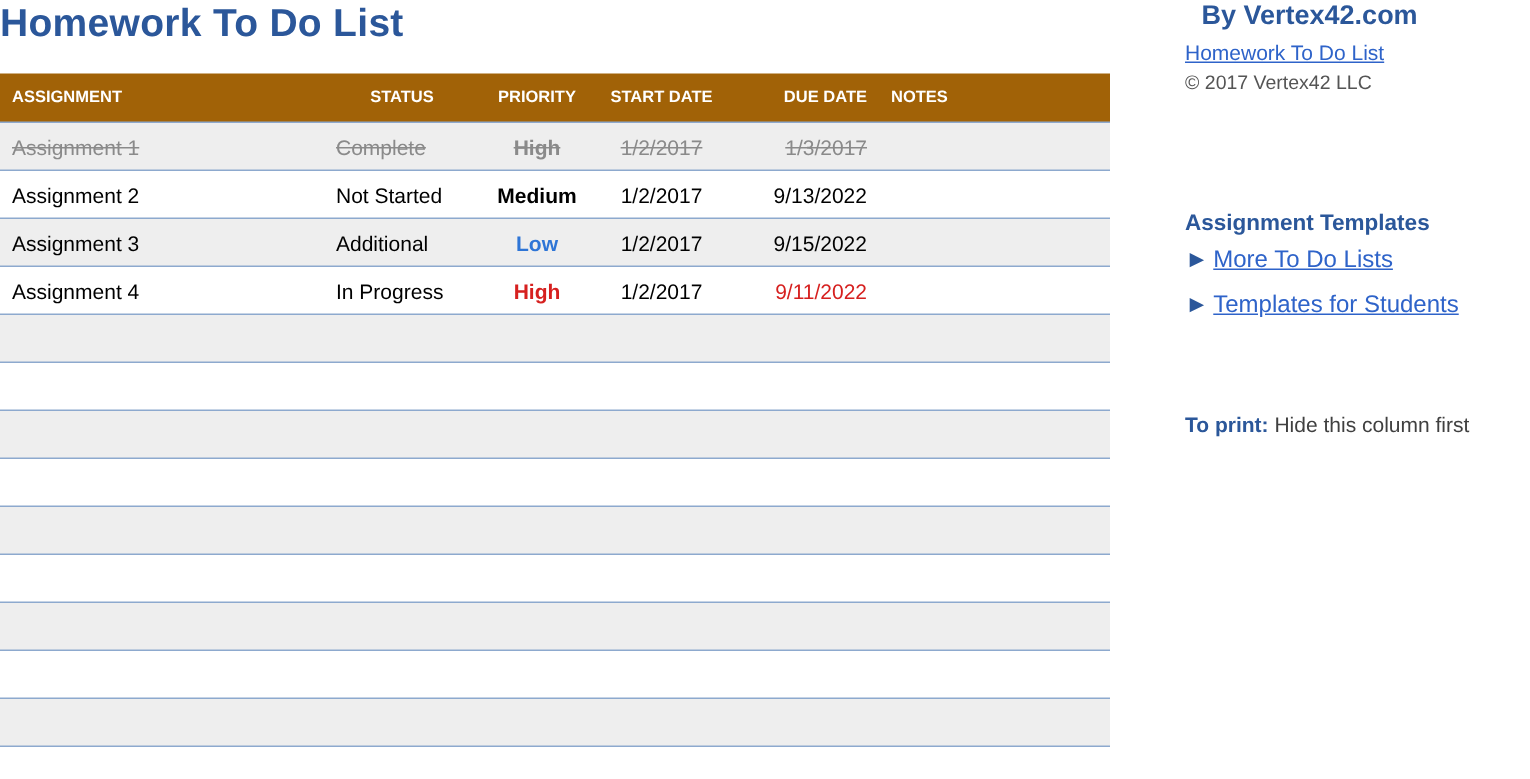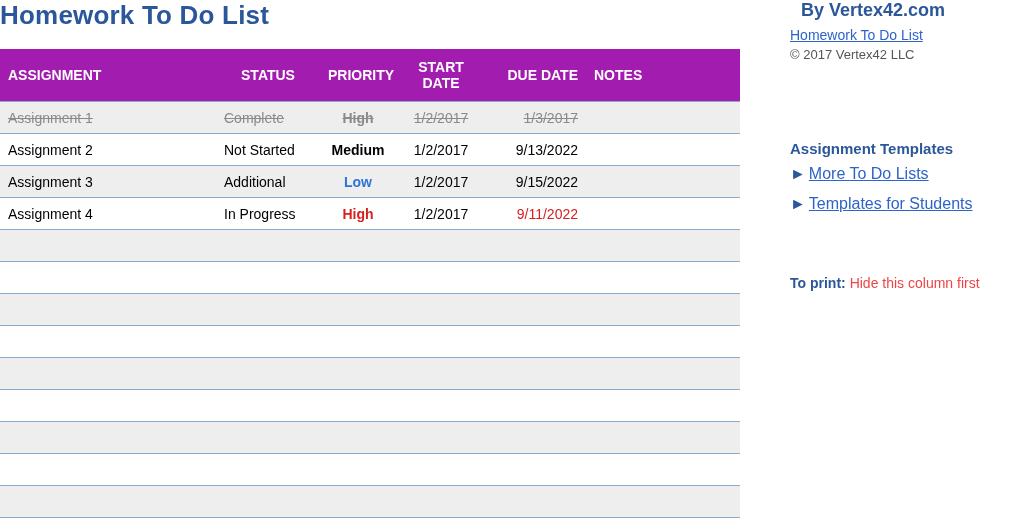--- a/index.html
+++ b/index.html
@@ -29,23 +29,23 @@
     font-weight: bold;
     margin: 0 0 18px 0;
     letter-spacing: 0.2px;
   }
   table.todo {
     width: 100%;
     border-collapse: collapse;
     table-layout: fixed;
   }
   table.todo thead th {
-    background: #a21caf;
+    background: #a16207;
     color: #fff;
-    font-size: 14px;
+    font-size: 11px;
     font-weight: bold;
     text-transform: uppercase;
     padding: 10px 8px;
     text-align: left;
     border: none;
   }
   table.todo thead th.center { text-align: center; }
   table.todo thead th.right { text-align: right; }
   table.todo tbody td {
     border-top: 1px solid #8da9ce;
@@ -100,21 +100,21 @@
   }
   .arrow {
     color: #2b579a;
     display: inline-block;
     margin-right: 3px;
   }
   .print-line {
     font-size: 14px;
   }
   .print-label { color: #2b579a; font-weight: bold; }
-  .print-text { color: #ef4444; }
+  .print-text { color: #404040; }
   .gap-lg { height: 78px; }
   .gap-md { height: 50px; }
 </style>
 </head>
 <body>
 
 <div class="page">
   <div class="main">
     <h1 class="title">Homework To Do List</h1>
     <table class="todo">

